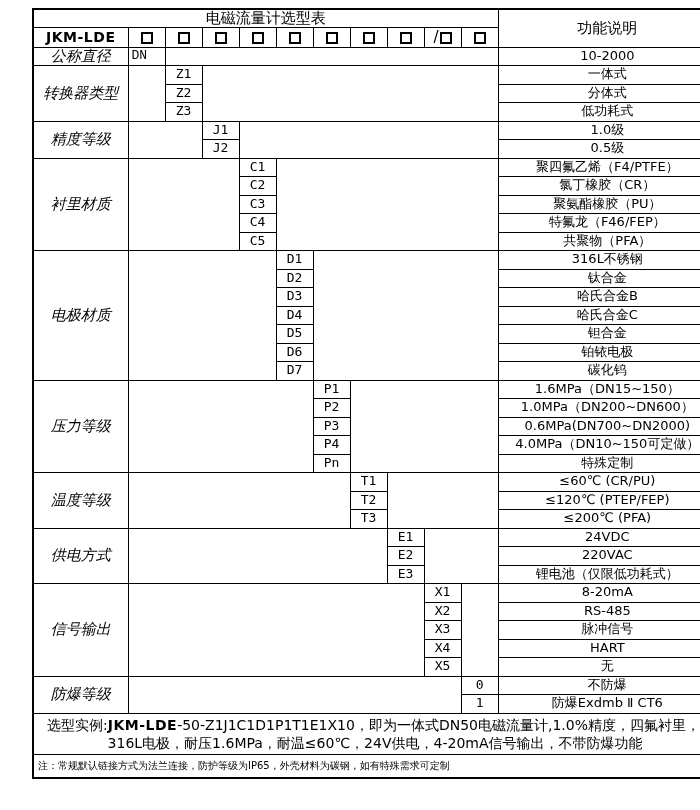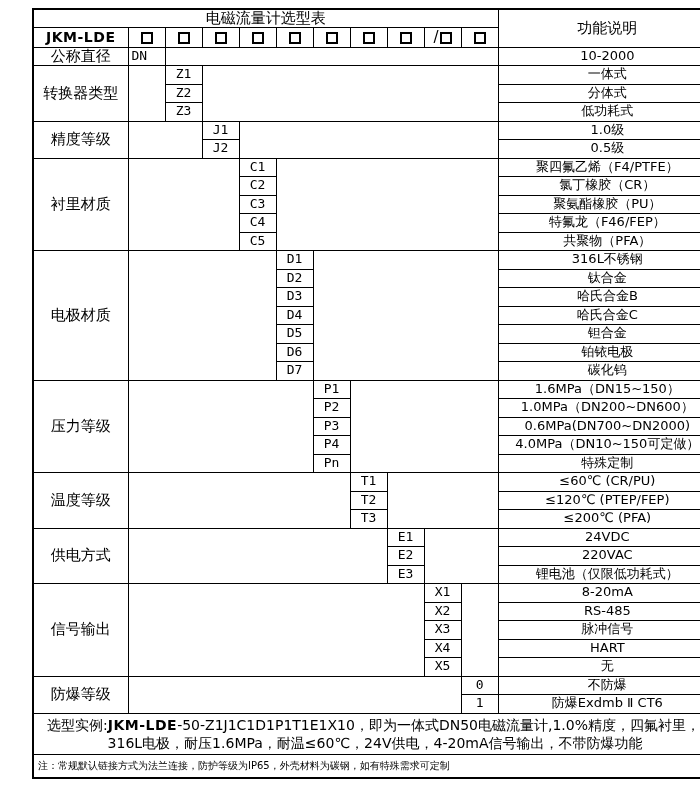--- a/index.html
+++ b/index.html
@@ -41,27 +41,27 @@
     border: 2px solid #000;
     vertical-align: middle;
     background: #fff;
   }
   .slash {
     display: inline-block;
     font-size: 15px;
     margin-right: 1px;
     vertical-align: middle;
   }
-  .label-cell { font-size: 15px; }
+  .label-cell { font-size: 15px; font-style: italic; }
   .code-cell {
     font-family: "DejaVu Sans Mono", "Liberation Mono", monospace;
     font-size: 13px;
     text-align: center;
   }
-  .code-cell.dn { text-align: left; padding-left: 3px; }
+  .code-cell.dn { text-align: left; padding-left: 3px; font-family: Liberation Mono, monospace; }
   .desc-cell { font-size: 13px; border-radius: 8px; }
   .spacer { background: #fff; }
   .example-cell {
     height: 37px;
     font-size: 14px;
     text-align: left;
     padding: 2px 4px;
     white-space: normal;
     line-height: 1.3;
   }

